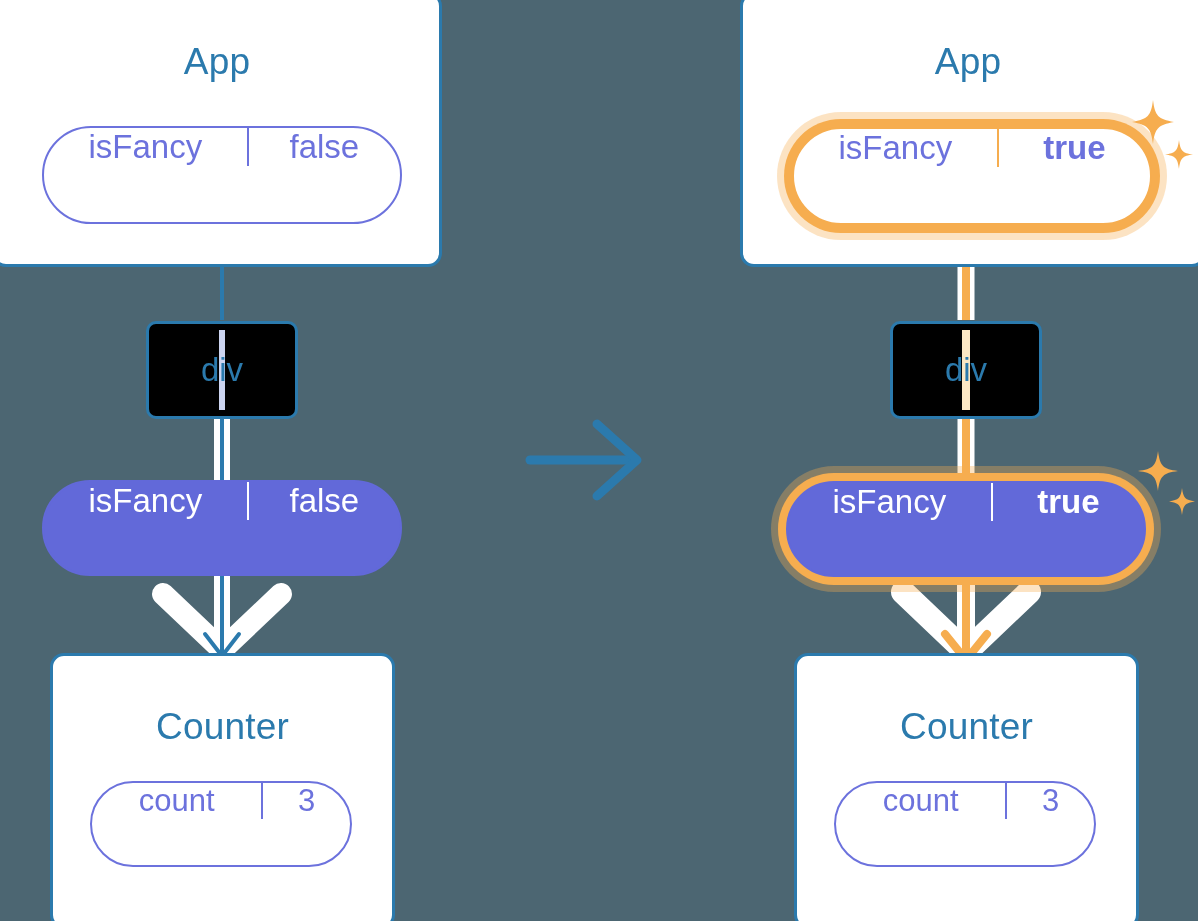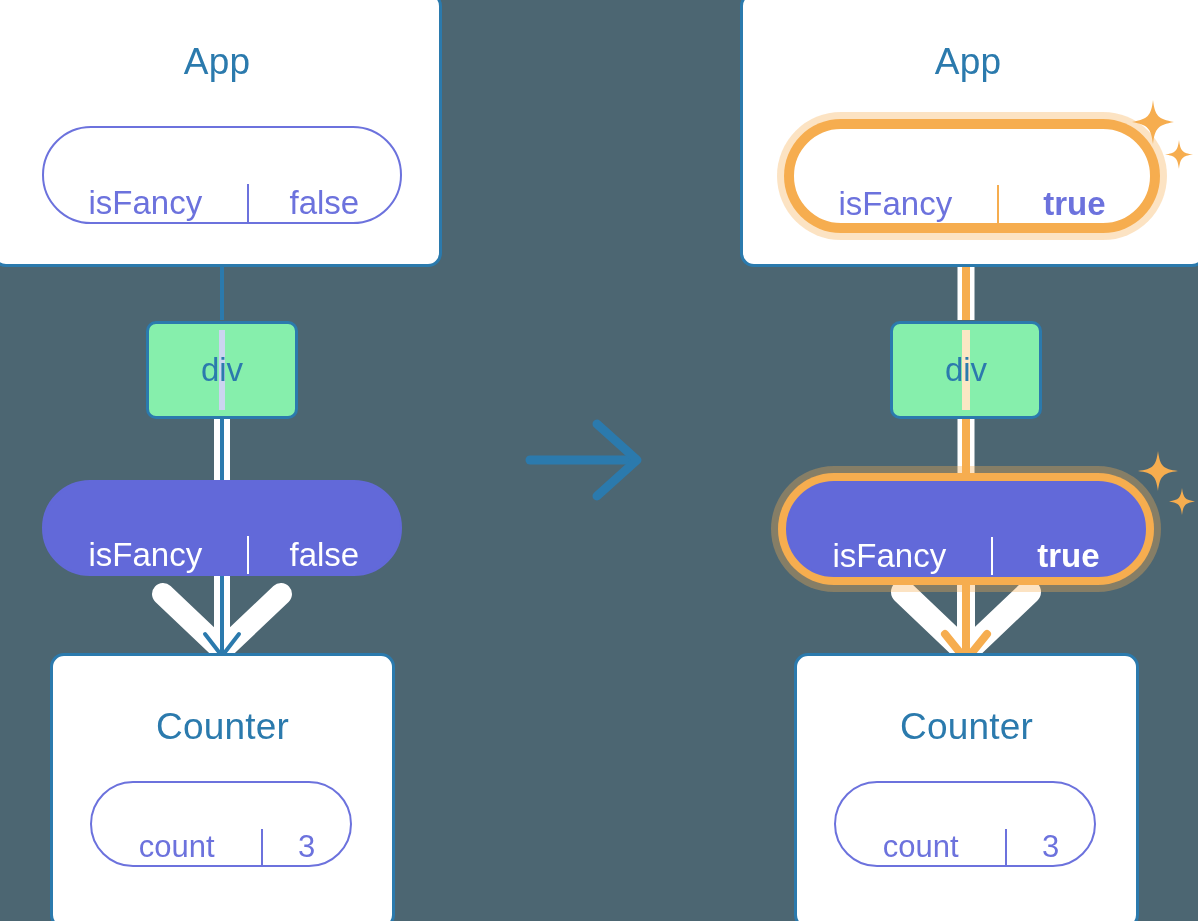--- a/index.html
+++ b/index.html
@@ -29,36 +29,36 @@
     color:#2b7aad;
     font-size:37px;
     letter-spacing:.2px;
     line-height:1;
     white-space:nowrap;
   }
 
   
   .divbox{
     position:absolute;
-    background:#86efac;
+    background:#000000;
     border:3px solid #2b7aad;
     border-radius:10px;
     box-sizing:border-box;
     display:flex;align-items:center;justify-content:center;
     color:#2b7aad;
     font-size:33px;
     z-index:6;
   }
 
   
   .pill{
     position:absolute;
     box-sizing:border-box;
     display:flex;
-    align-items:flex-end;
+    align-items:flex-start;
     border-radius:999px;
     overflow:hidden;
     z-index:8;
   }
   .pill .k, .pill .v{
     display:flex;align-items:center;justify-content:center;
     box-sizing:border-box;
     white-space:nowrap;
   }
 

